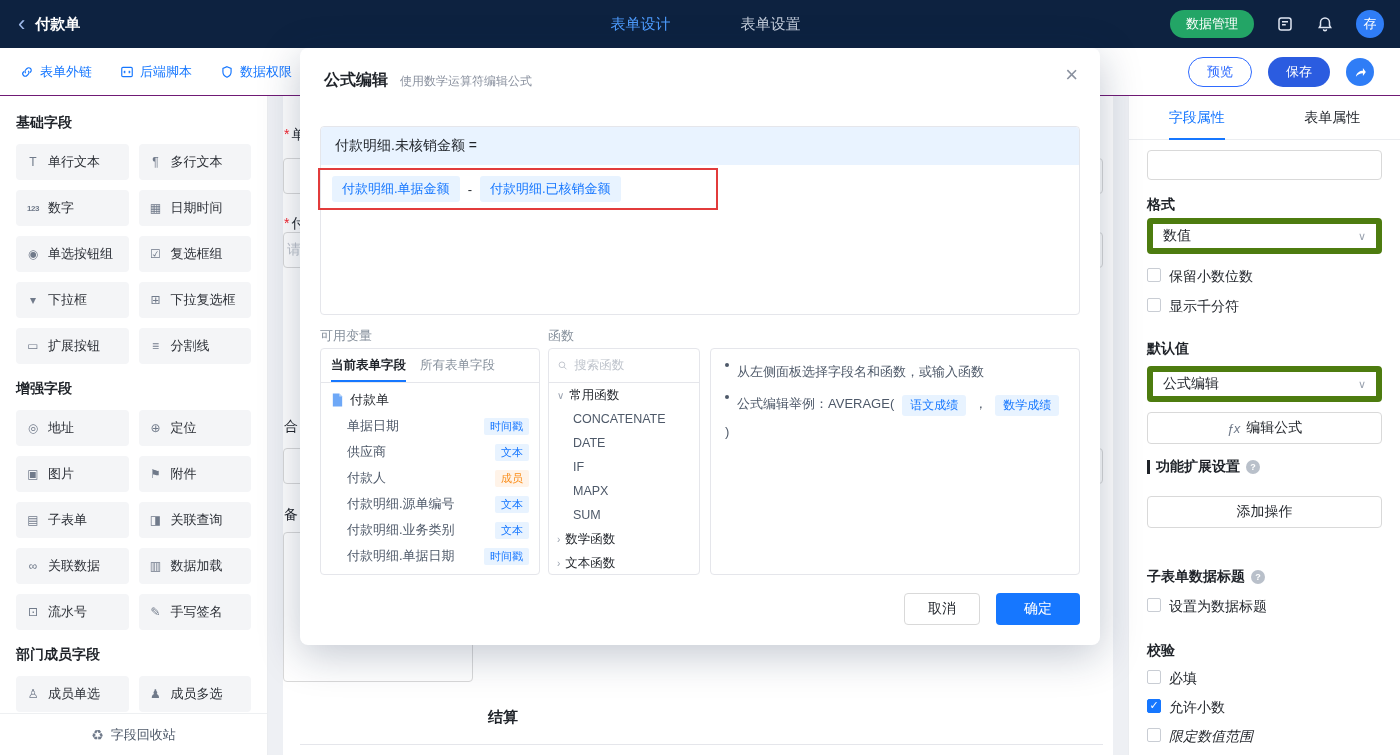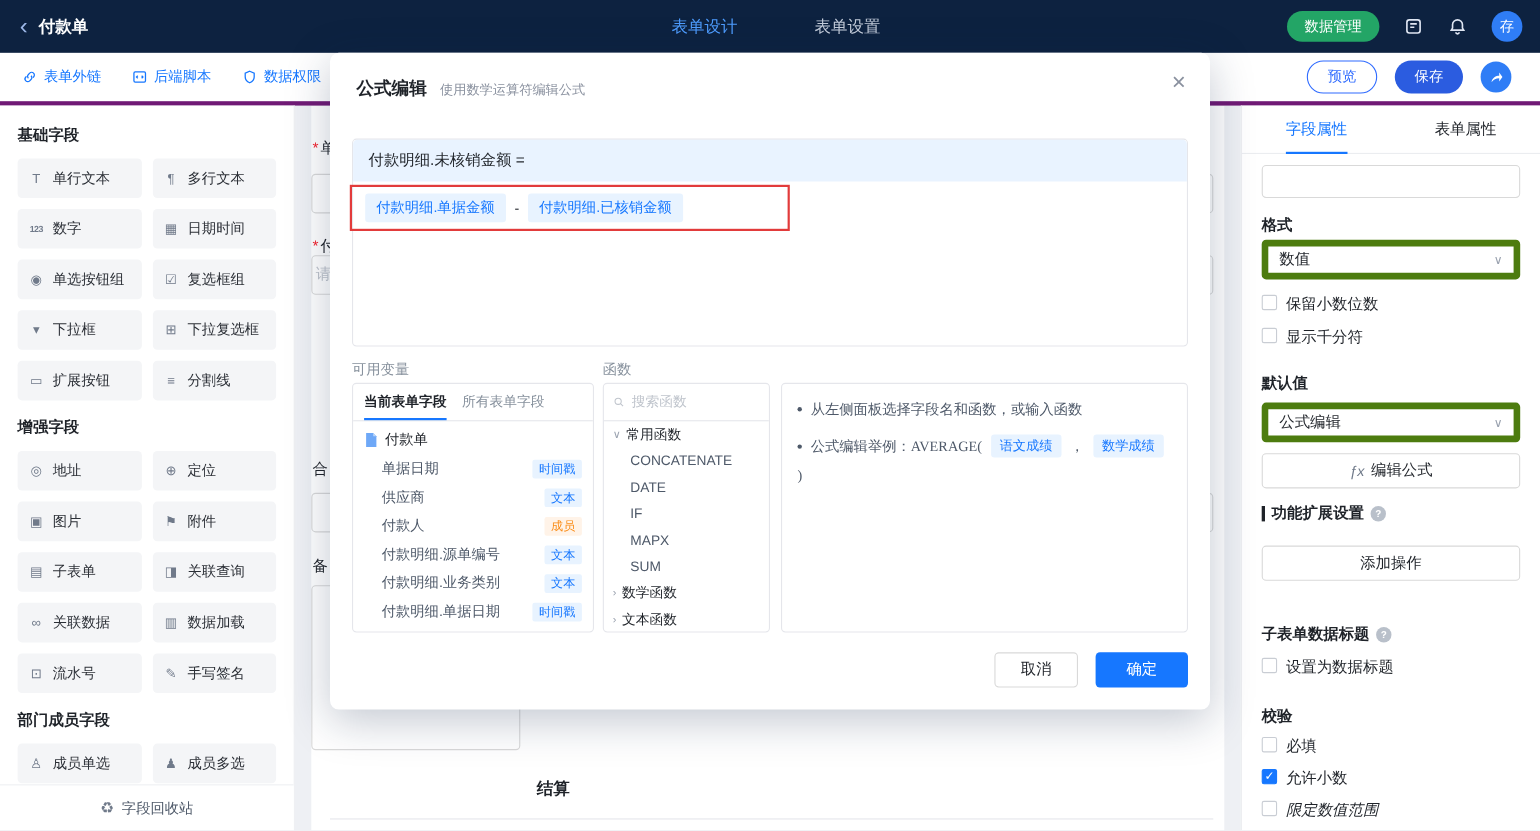--- a/index.html
+++ b/index.html
@@ -12,21 +12,21 @@
   .tb-title { color:#fff; font-size:15px; font-weight:bold; margin-left:10px; }
   .tb-tabs { position:absolute; left:0; right:0; display:flex; justify-content:center; gap:70px;margin-left:11px; }
   .tb-tab { font-size:15px; color:#c3ccda; cursor:pointer; }
   .tb-tab.active { color:#4e9dff; }
   .tb-right { position:absolute; right:16px; display:flex; align-items:center; gap:22px; }
   .btn-green { background:#23a566; color:#fff; font-size:13px; height:28px; padding:0 16px; border-radius:14px; display:flex; align-items:center; border:none; cursor:pointer; }
   .avatar { width:28px; height:28px; border-radius:50%; background:#2f7df6; color:#fff; font-size:13px; display:flex; align-items:center; justify-content:center; cursor:pointer; }
   .top-ic { display:flex; align-items:center; cursor:pointer; }
 
   
-  .toolbar { position:absolute; top:48px; left:0; width:100%; height:48px; background:#fff; border-bottom:4px solid #701a75; display:flex; align-items:center; z-index:1; }
+  .toolbar { position:absolute; top:48px; left:0; width:100%; height:48px; background:#fff; border-bottom:1px solid #701a75; display:flex; align-items:center; z-index:1; }
   .tb-links { display:flex; gap:28px; margin-left:20px; }
   .tb-link { display:flex; align-items:center; gap:6px; color:#1677ff; font-size:13px; cursor:pointer; white-space:nowrap; }
   .tb-actions { position:absolute; right:26px; display:flex; align-items:center; gap:16px; }
   .btn-preview { height:30px; padding:0 18px; border:1px solid #2f6bff; color:#2f6bff; border-radius:15px; font-size:13px; background:#fff; display:flex; align-items:center; cursor:pointer; }
   .btn-save { height:30px; padding:0 18px; background:#2b5ce0; color:#fff; border-radius:15px; font-size:13px; border:none; display:flex; align-items:center; cursor:pointer; }
   .btn-share { width:28px; height:28px; border-radius:50%; background:#2f7df6; display:flex; align-items:center; justify-content:center; border:none; cursor:pointer; }
 
   
   .sidebar { position:absolute; top:96px; left:0; width:268px; bottom:0; background:#fff; border-right:1px solid #ebedf0; padding:18px 16px 0; z-index:1; }
   .sb-section-title { font-size:14px; font-weight:bold; color:#1f2329; margin:16px 0 12px; }
@@ -95,21 +95,21 @@
   .tag.blue { background:#e8f3ff; color:#1677ff; }
   .tag.orange { background:#fff3e8; color:#fa8c16; }
   .fn-panel { left:248px; width:152px; }
   .fn-search { height:34px; border-bottom:1px solid #e5e6eb; display:flex; align-items:center; padding:0 8px; gap:6px; }
   .fn-search input { border:none; outline:none; width:100%; font-size:12.5px; color:#1f2329; font-family:Liberation Mono, monospace; }
   .fn-search input::placeholder { color:#bfc4cc; }
   .fn-group { display:flex; align-items:center; gap:5px; height:24px; padding:0 8px; font-size:12.5px; color:#1f2329; cursor:pointer; }
   .fn-group .chev { font-size:10px; }
   .fn-item { height:24px; display:flex; align-items:center; padding-left:24px; font-size:12.5px; color:#4e5969; cursor:pointer; }
   .tip-panel { left:410px; width:370px; padding:14px; }
-  .tip-line { display:flex; align-items:center; gap:8px; font-size:13px; color:#4e5969; margin-bottom:14px; flex-wrap:wrap;font-family:Liberation Serif, serif; }
+  .tip-line { display:flex; align-items:flex-start; gap:8px; font-size:13px; color:#4e5969; margin-bottom:14px; flex-wrap:wrap; }
   .dot { width:4px; height:4px; border-radius:50%; background:#4e5969; flex:none; }
   .tip-chip { background:#e8f3ff; color:#1677ff; font-size:12px; padding:2px 8px; border-radius:3px; }
   .m-footer { position:absolute; right:20px; bottom:20px; display:flex; gap:16px; }
   .btn-cancel { width:76px; height:32px; border:1px solid #d9d9d9; border-radius:4px; background:#fff; color:#1f2329; font-size:14px; display:flex; align-items:center; justify-content:center; cursor:pointer; }
   .btn-ok { width:84px; height:32px; background:#1677ff; border:none; border-radius:4px; color:#fff; font-size:14px; display:flex; align-items:center; justify-content:center; cursor:pointer; }
 </style>
 </head>
 <body>
 
 <div class="stage">

